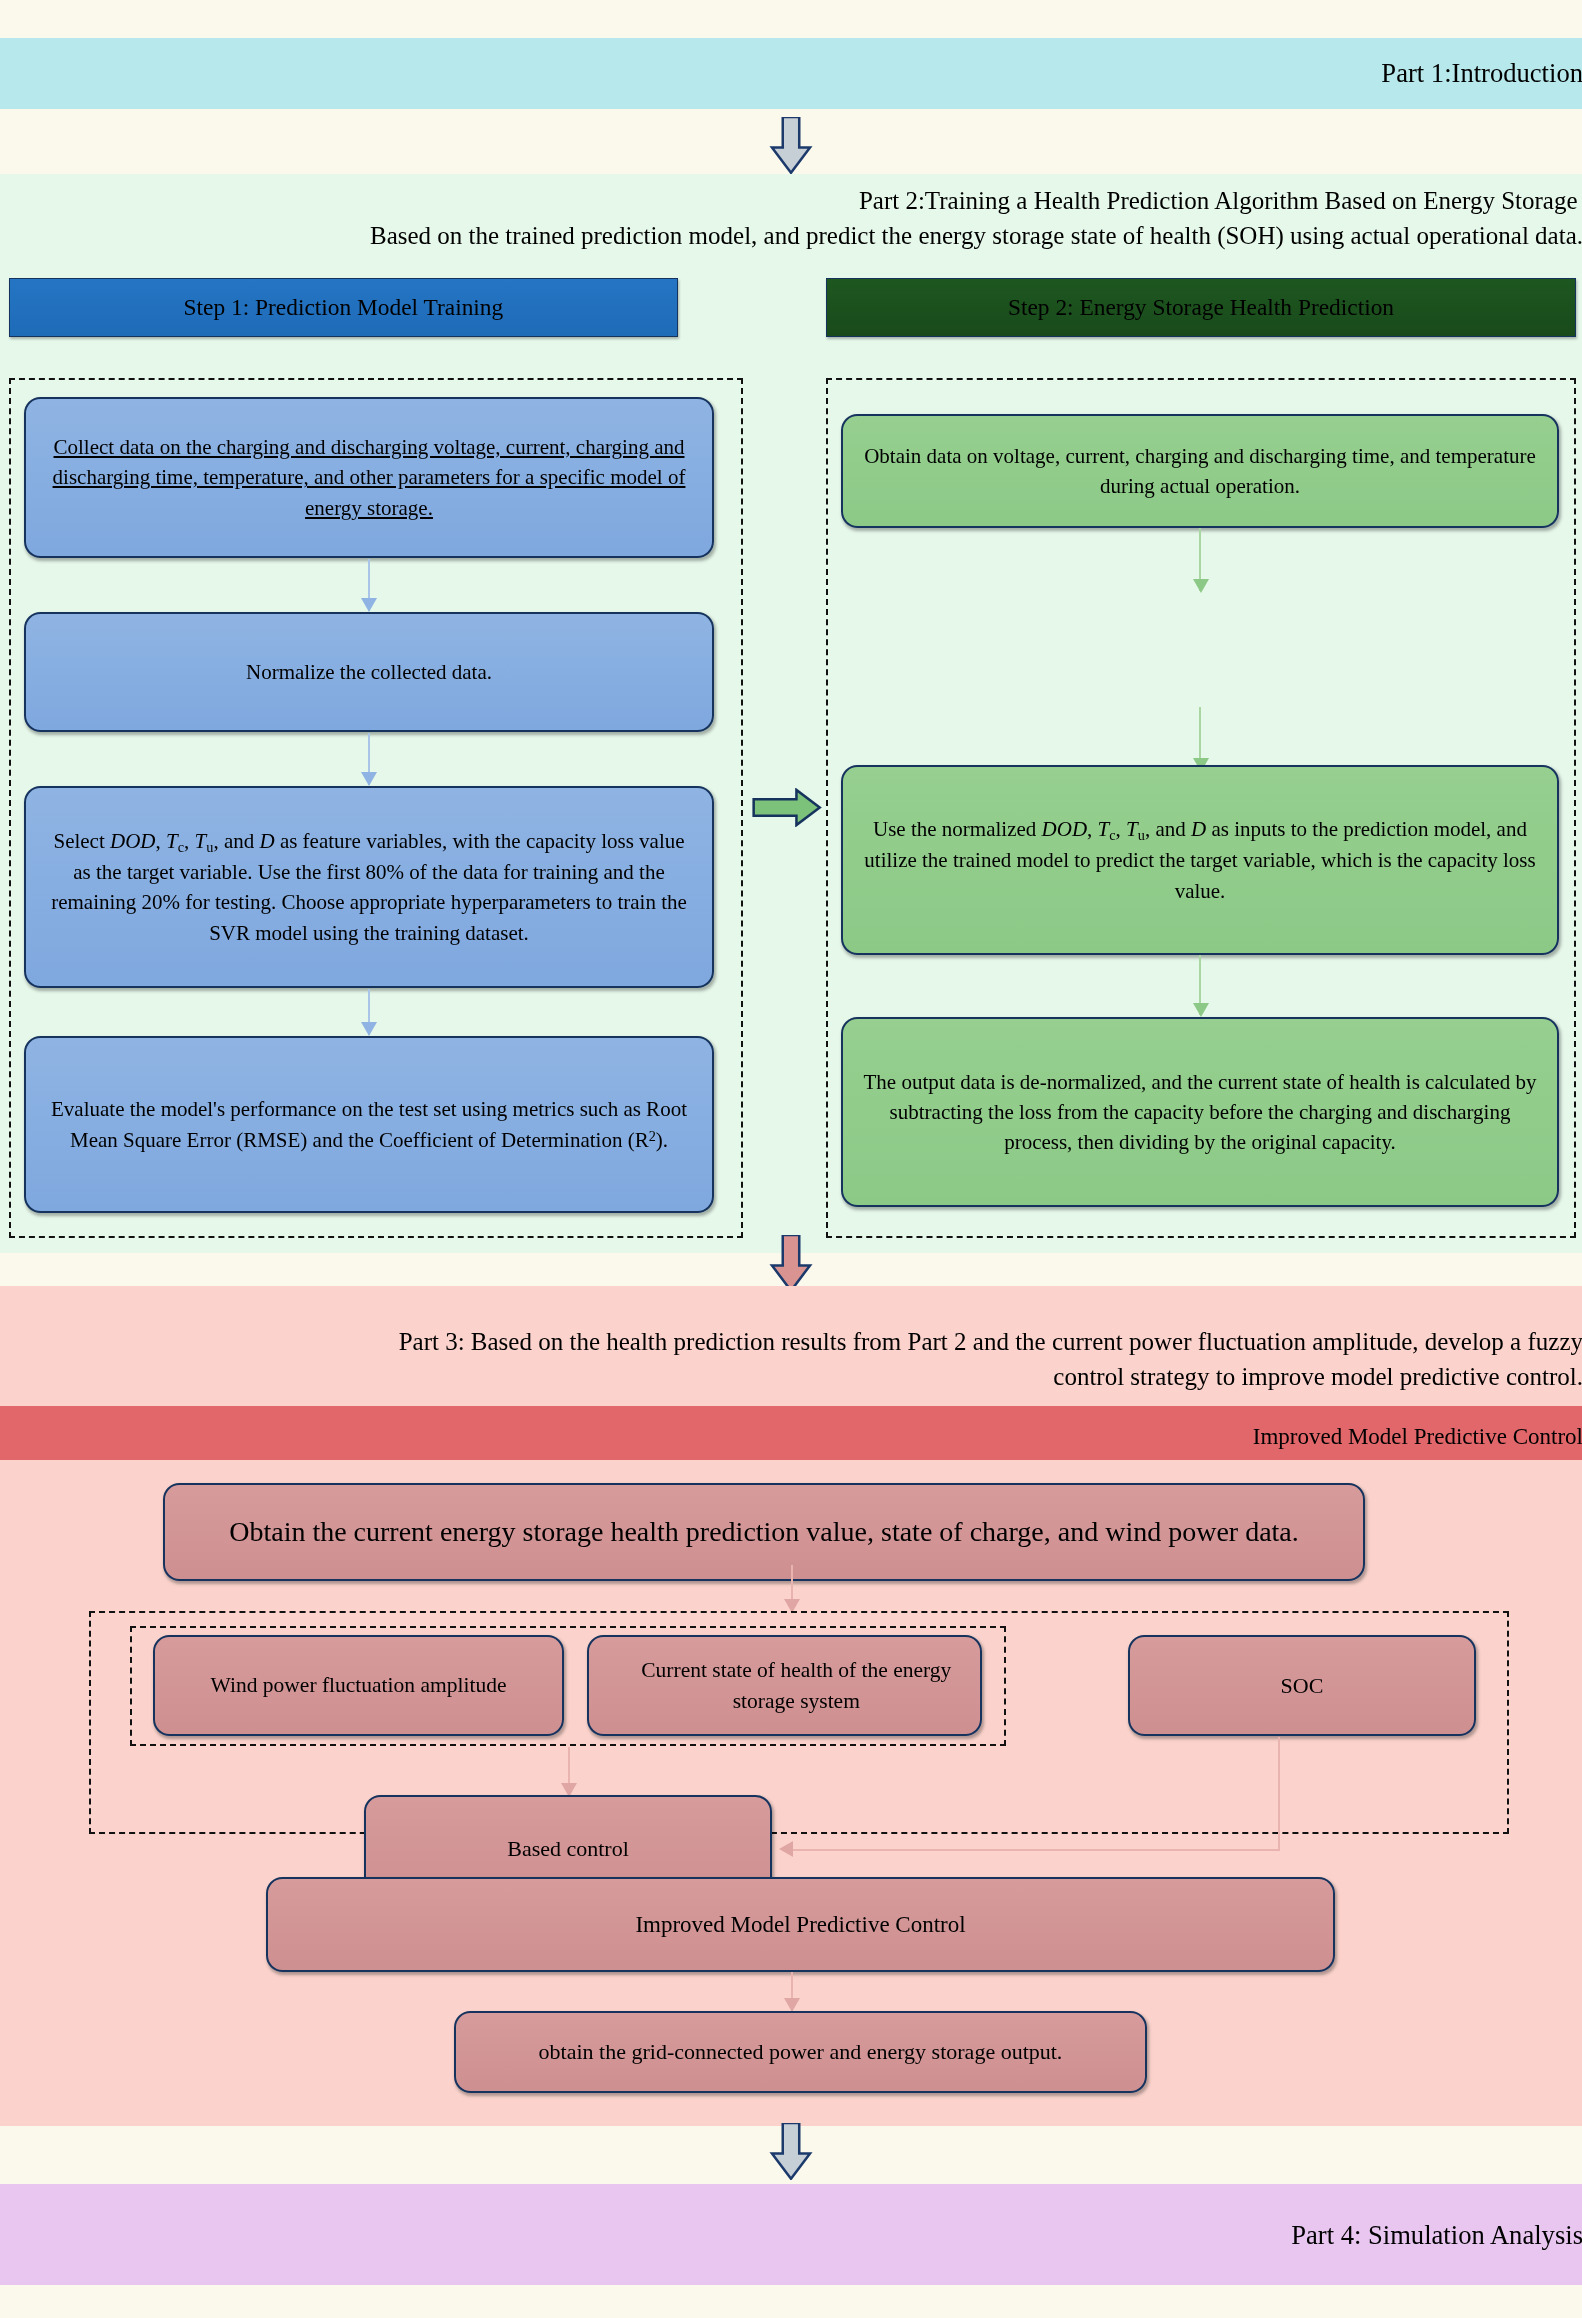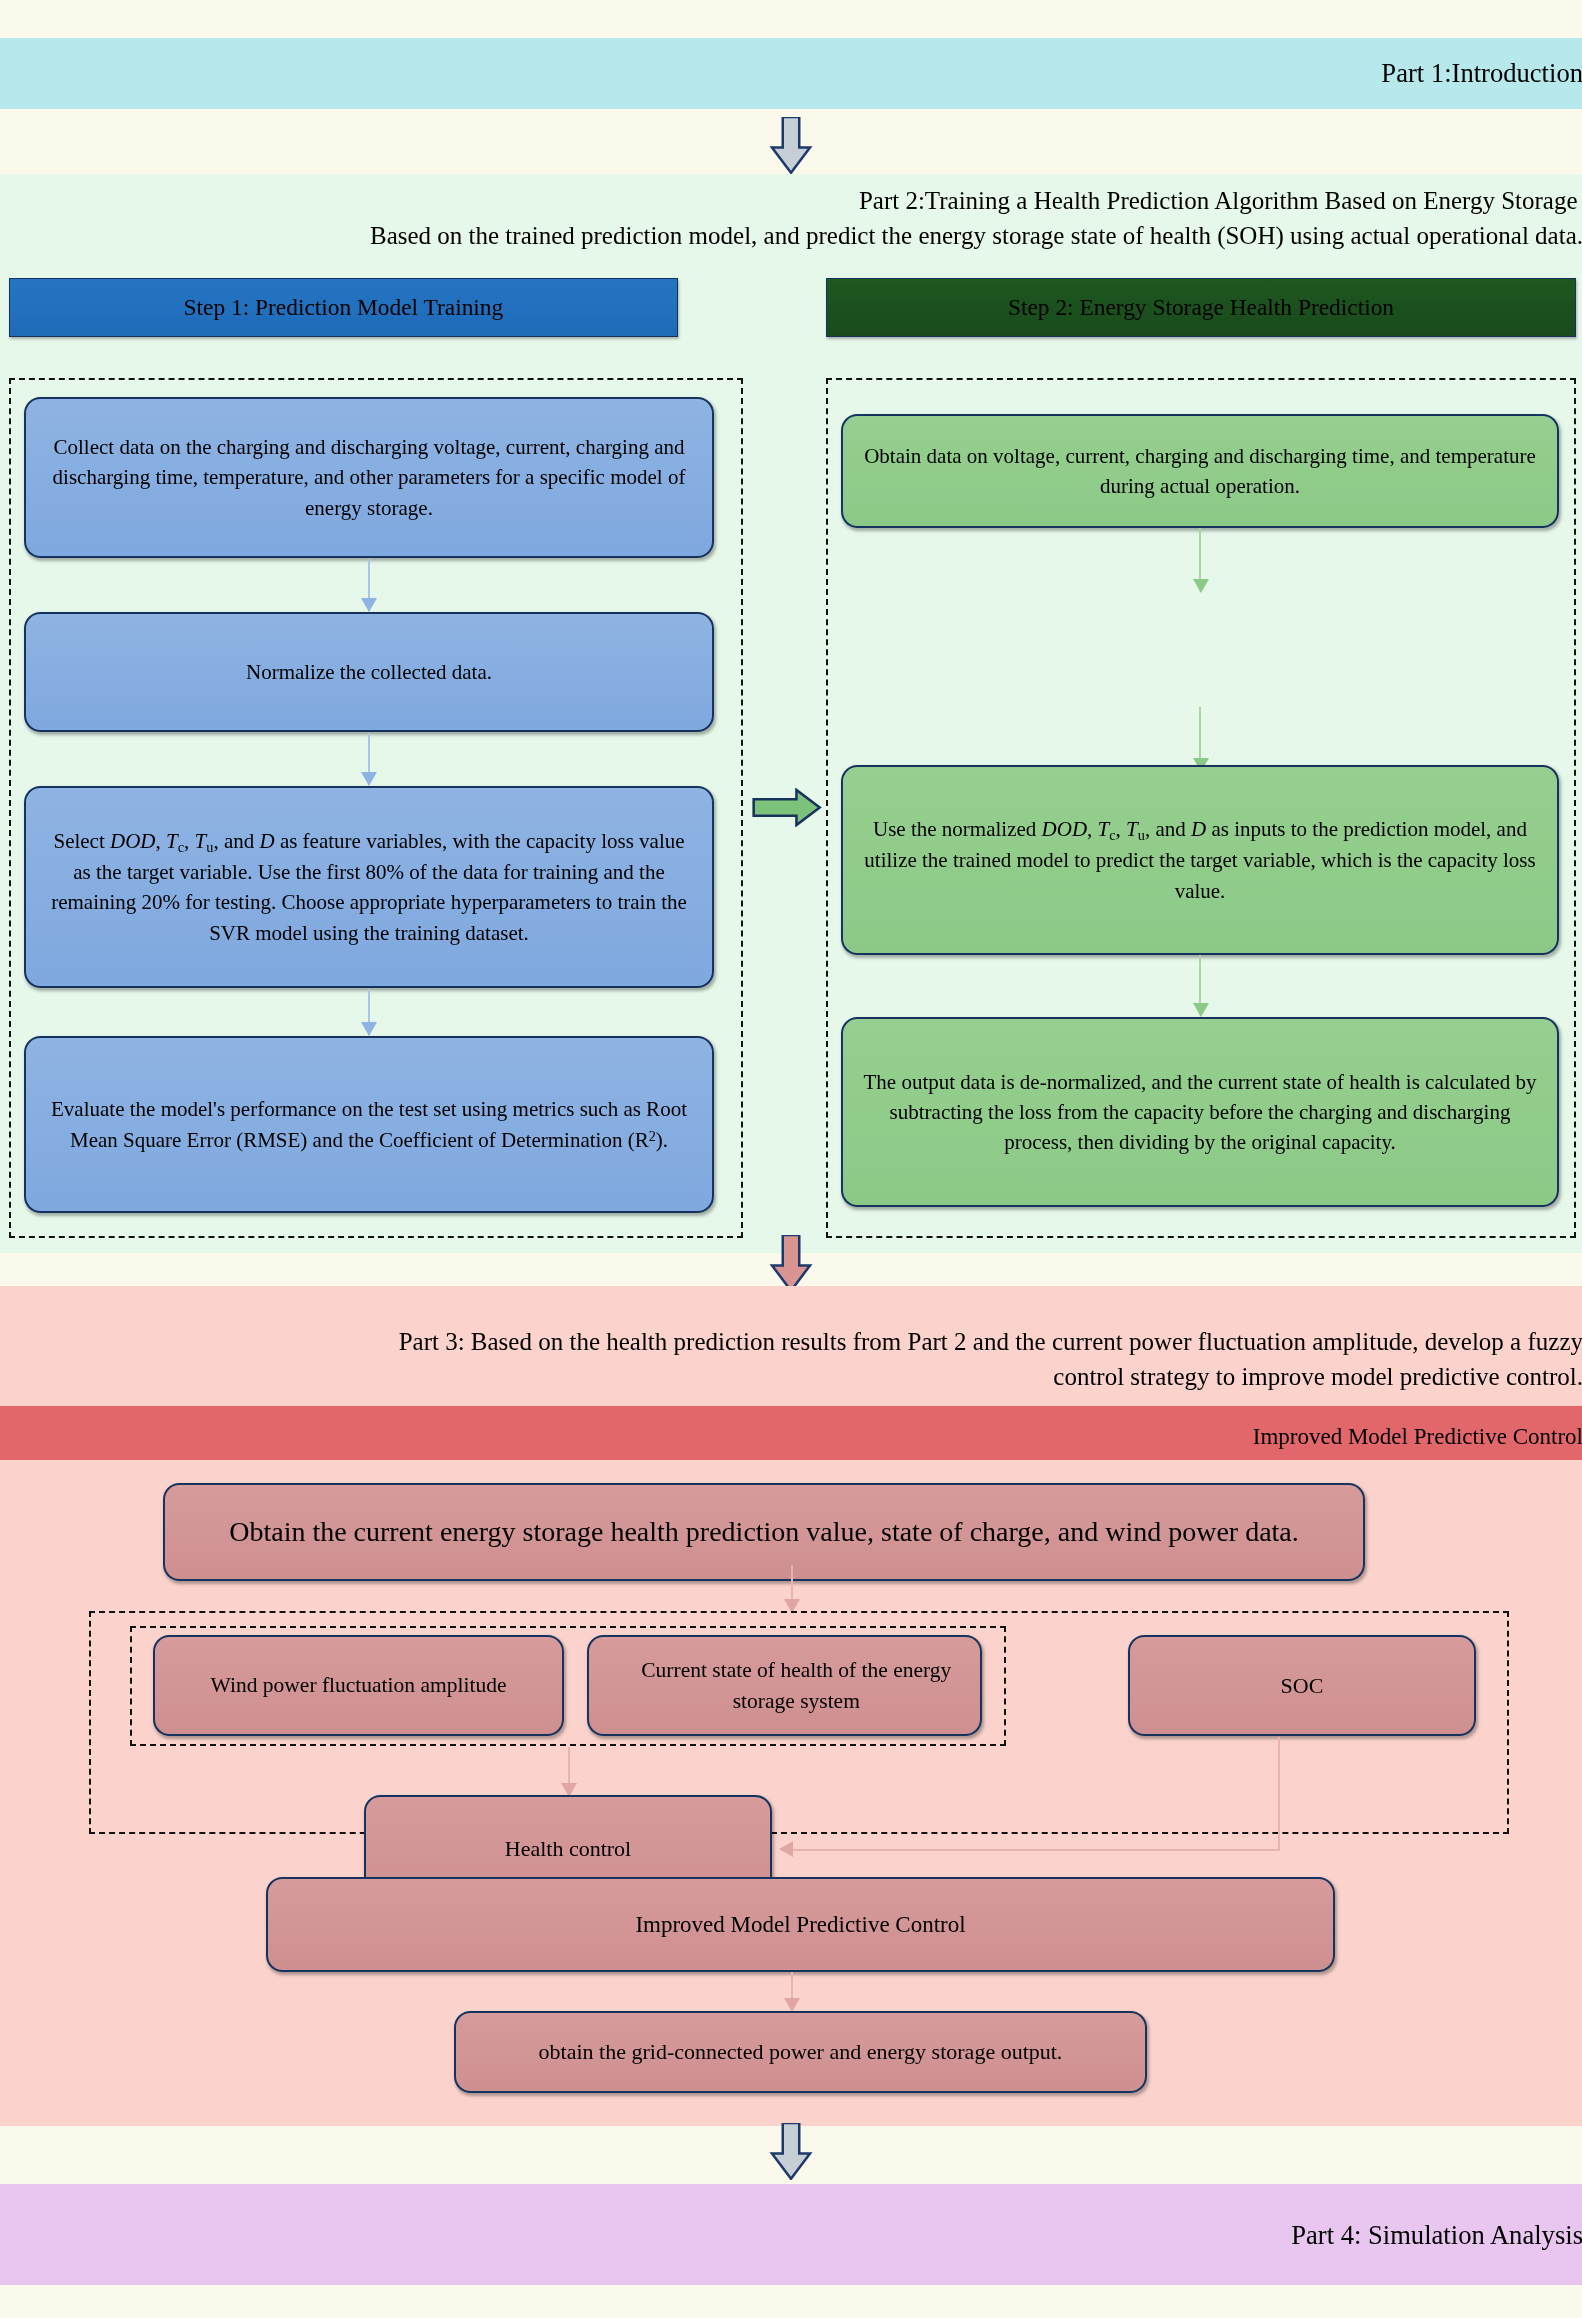--- a/index.html
+++ b/index.html
@@ -118,21 +118,21 @@
   <div class="step-bar blue" style="left:8.9px;top:278px;width:669px;height:59px;">
     <span>Step 1: Prediction Model Training</span>
   </div>
   <div class="step-bar green" style="left:826px;top:278px;width:750px;height:59px;">
     <span>Step 2: Energy Storage Health Prediction</span>
   </div>
 
   <div class="dashed" style="left:8.9px;top:378px;width:734px;height:860px;"></div>
   <div class="dashed" style="left:826px;top:378px;width:750px;height:860px;"></div>
 
-  <div class="node blue" style="left:24px;top:397px;width:690px;height:161px;">
+  <div class="node blue" style="left:24px;top:397px;width:690px;height:161px;text-decoration:underline;">
     <span>Collect data on the charging and discharging voltage, current, charging and discharging time, temperature, and other parameters for a specific model of energy storage.</span>
   </div>
   <div class="vline blue" style="left:368px;top:559px;height:52px;"></div>
   <div class="tri down blue" style="left:361px;top:598px;"></div>
 
   <div class="node blue" style="left:24px;top:612px;width:690px;height:120px;">
     <span>Normalize the collected data.</span>
   </div>
   <div class="vline blue" style="left:368px;top:733px;height:52px;"></div>
   <div class="tri down blue" style="left:361px;top:772px;"></div>
@@ -207,21 +207,21 @@
   </div>
 
   <div class="vline red" style="left:568px;top:1747px;height:43px;"></div>
   <div class="tri down red" style="left:561px;top:1783px;"></div>
 
   <div class="vline red" style="left:1278px;top:1737px;height:114px;"></div>
   <div class="hline red" style="left:791px;top:1849px;width:488px;"></div>
   <div class="tri left red" style="left:779px;top:1841px;"></div>
 
   <div class="node red" style="left:364px;top:1795px;width:408px;height:108px;font-size:22px;">
-    <span>Health control</span>
+    <span>Based control</span>
   </div>
 
   <div class="vline red" style="left:791px;top:1904px;height:41px;"></div>
   <div class="tri down red" style="left:784px;top:1936px;"></div>
 
   <div class="node red" style="left:266px;top:1877px;width:1069px;height:95px;font-size:23px;">
     <span>Improved Model Predictive Control</span>
   </div>
 
   <div class="vline red" style="left:791px;top:1972px;height:38px;"></div>

